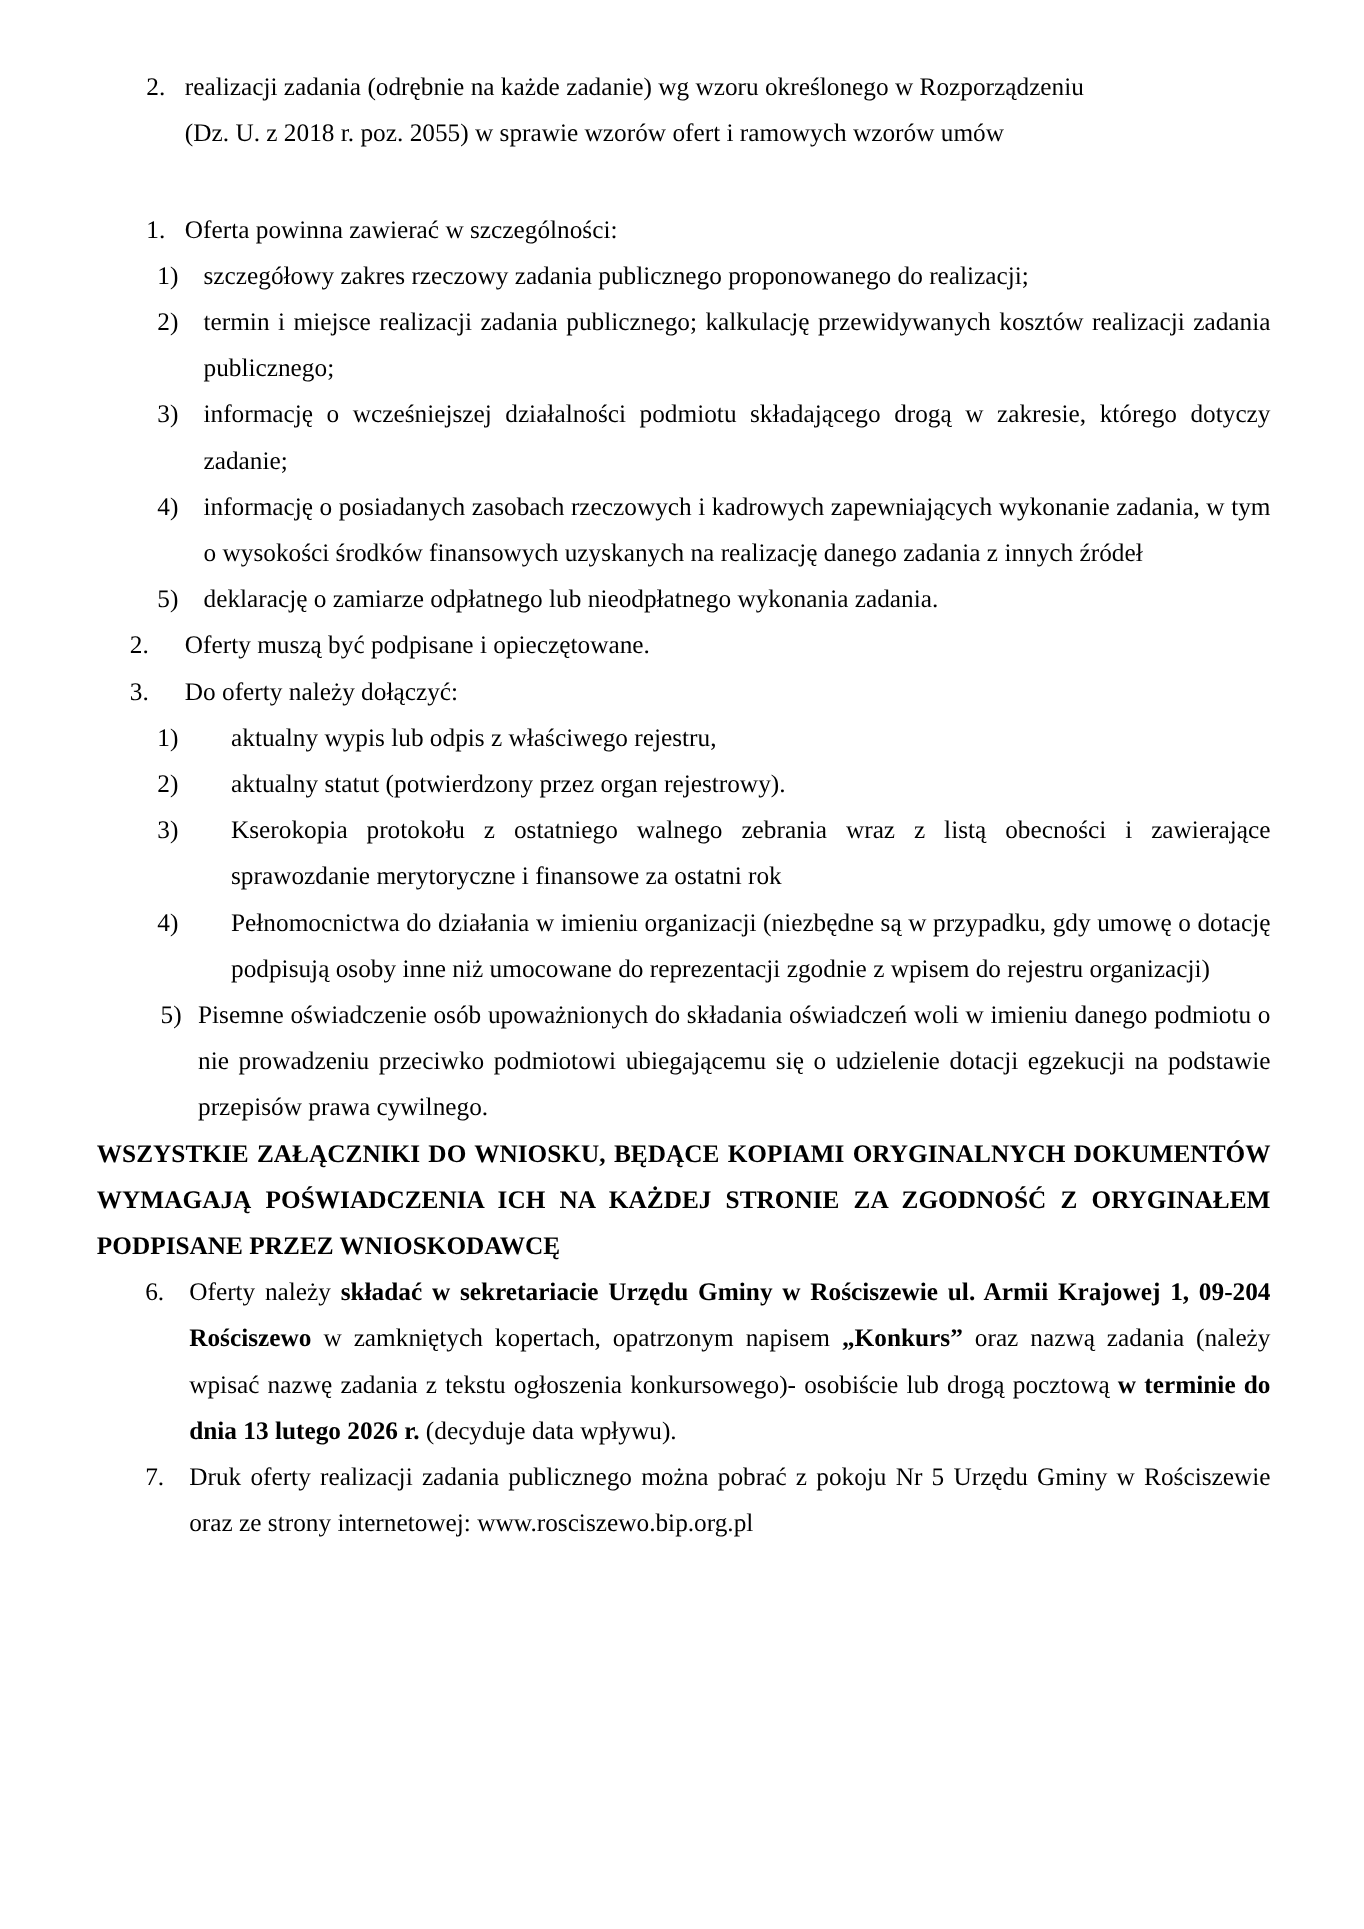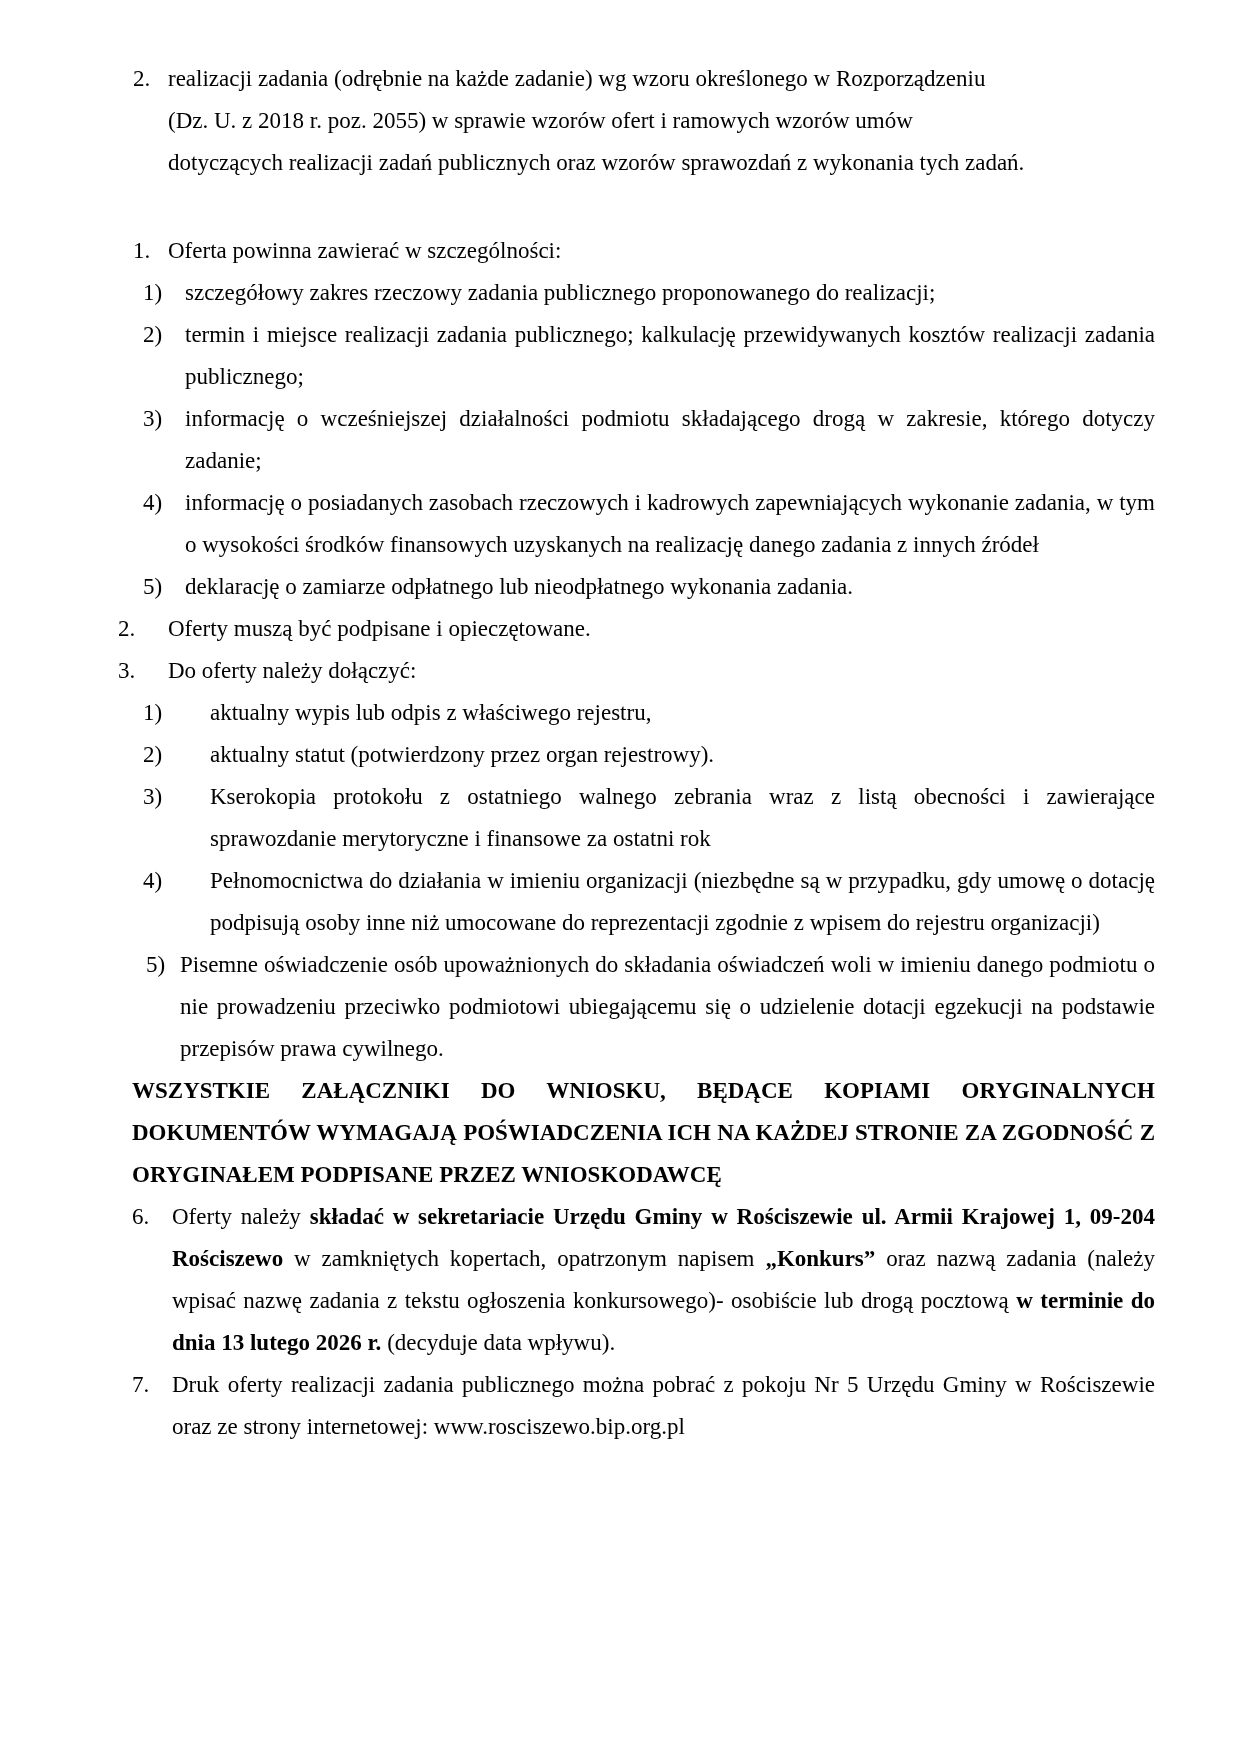--- a/index.html
+++ b/index.html
@@ -33,34 +33,32 @@
   .sub1   { margin-left: 55px; }  .sub1   > .num { width: 42px; }
   .sub2   { margin-left: 55px; }  .sub2   > .num { width: 67px; }
   .sub5   { margin-left: 58px; }  .sub5   > .num { width: 34px; }
   .ind-c  { margin-left: 44px; }  .ind-c  > .num { width: 40px; }
 
   .gap { height: 46px; }
   .b { font-weight: bold; }
   .notice {
     font-weight: bold;
     text-align: justify;
-    margin-left: 44px;
   }
 </style>
 </head>
 <body>
 
 <div class="page">
 
   <div class="row ind-a">
     <div class="num">2.</div>
     <div class="txt">
       <div>realizacji zadania (odrębnie na każde zadanie) wg wzoru określonego w Rozporządzeniu</div>
       <div>(Dz. U. z 2018 r. poz. 2055) w sprawie wzorów ofert i ramowych wzorów umów</div>
-      <div>dotyczących realizacji zadań publicznych oraz wzorów sprawozdań z wykonania tych zadań.</div>
     </div>
   </div>
 
   <div class="gap"></div>
 
   <div class="row ind-a">
     <div class="num">1.</div>
     <div class="txt">Oferta powinna zawierać w szczególności:</div>
   </div>
 

